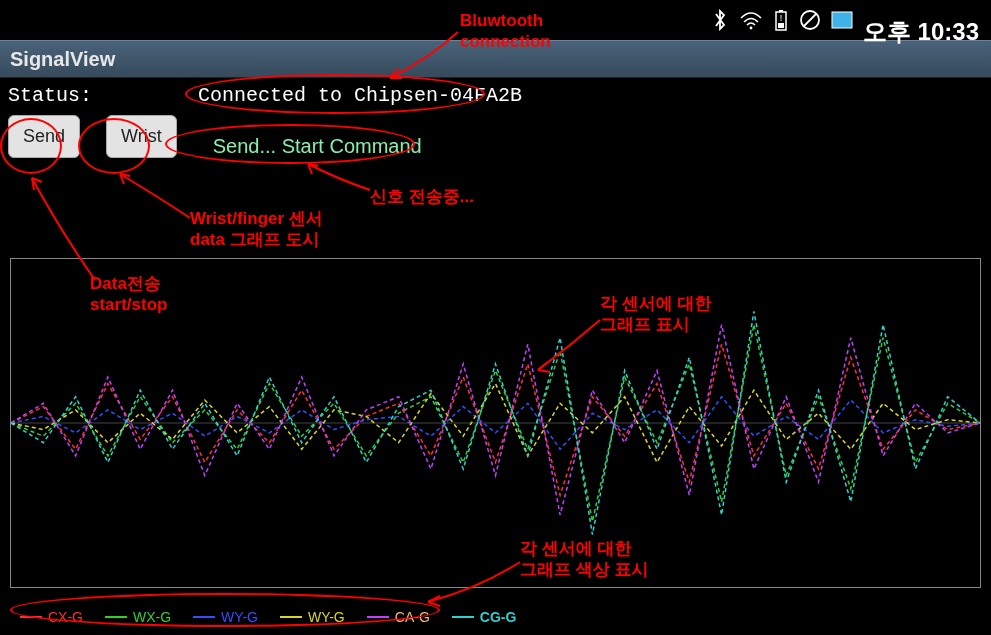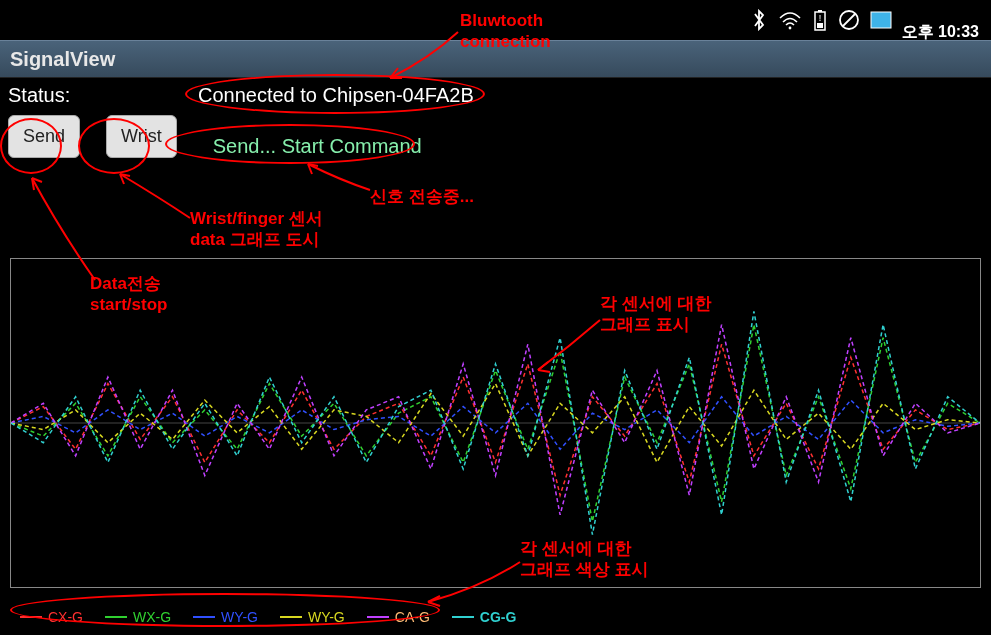--- a/index.html
+++ b/index.html
@@ -11,21 +11,21 @@
     background: #000;
     display: flex;
     justify-content: flex-end;
     align-items: center;
     gap: 10px;
     padding: 0 12px;
     font-size: 22px;
     color: #fff;
   }
   .statusbar .icon { display: inline-flex; align-items: center; }
-  .statusbar .time { font-weight: bold; font-size: 16px; margin-top: 24px; }
+  .statusbar .time { font-weight: bold; font-size: 24px; margin-top: 24px; }
 
   .titlebar {
     height: 38px;
     background: linear-gradient(#4a637a, #364a5c);
     display: flex;
     align-items: center;
     padding: 13px 10px;
     font-size: 20px;
     font-weight: bold;
     color: #e8e8e8;
@@ -36,20 +36,21 @@
   .content {
     position: relative;
     height: 557px;
   }
 
   .status-row {
     display: flex;
     padding: 6px 8px 4px 8px;
     gap: 100px;
     font-size: 20px;
+    font-family: Liberation Mono, monospace;
   }
   .status-label { width: 90px; }
   .status-value { }
 
   .buttons-row {
     display: flex;
     align-items: flex-end;
     padding: 4px 8px;
     gap: 26px;
   }

